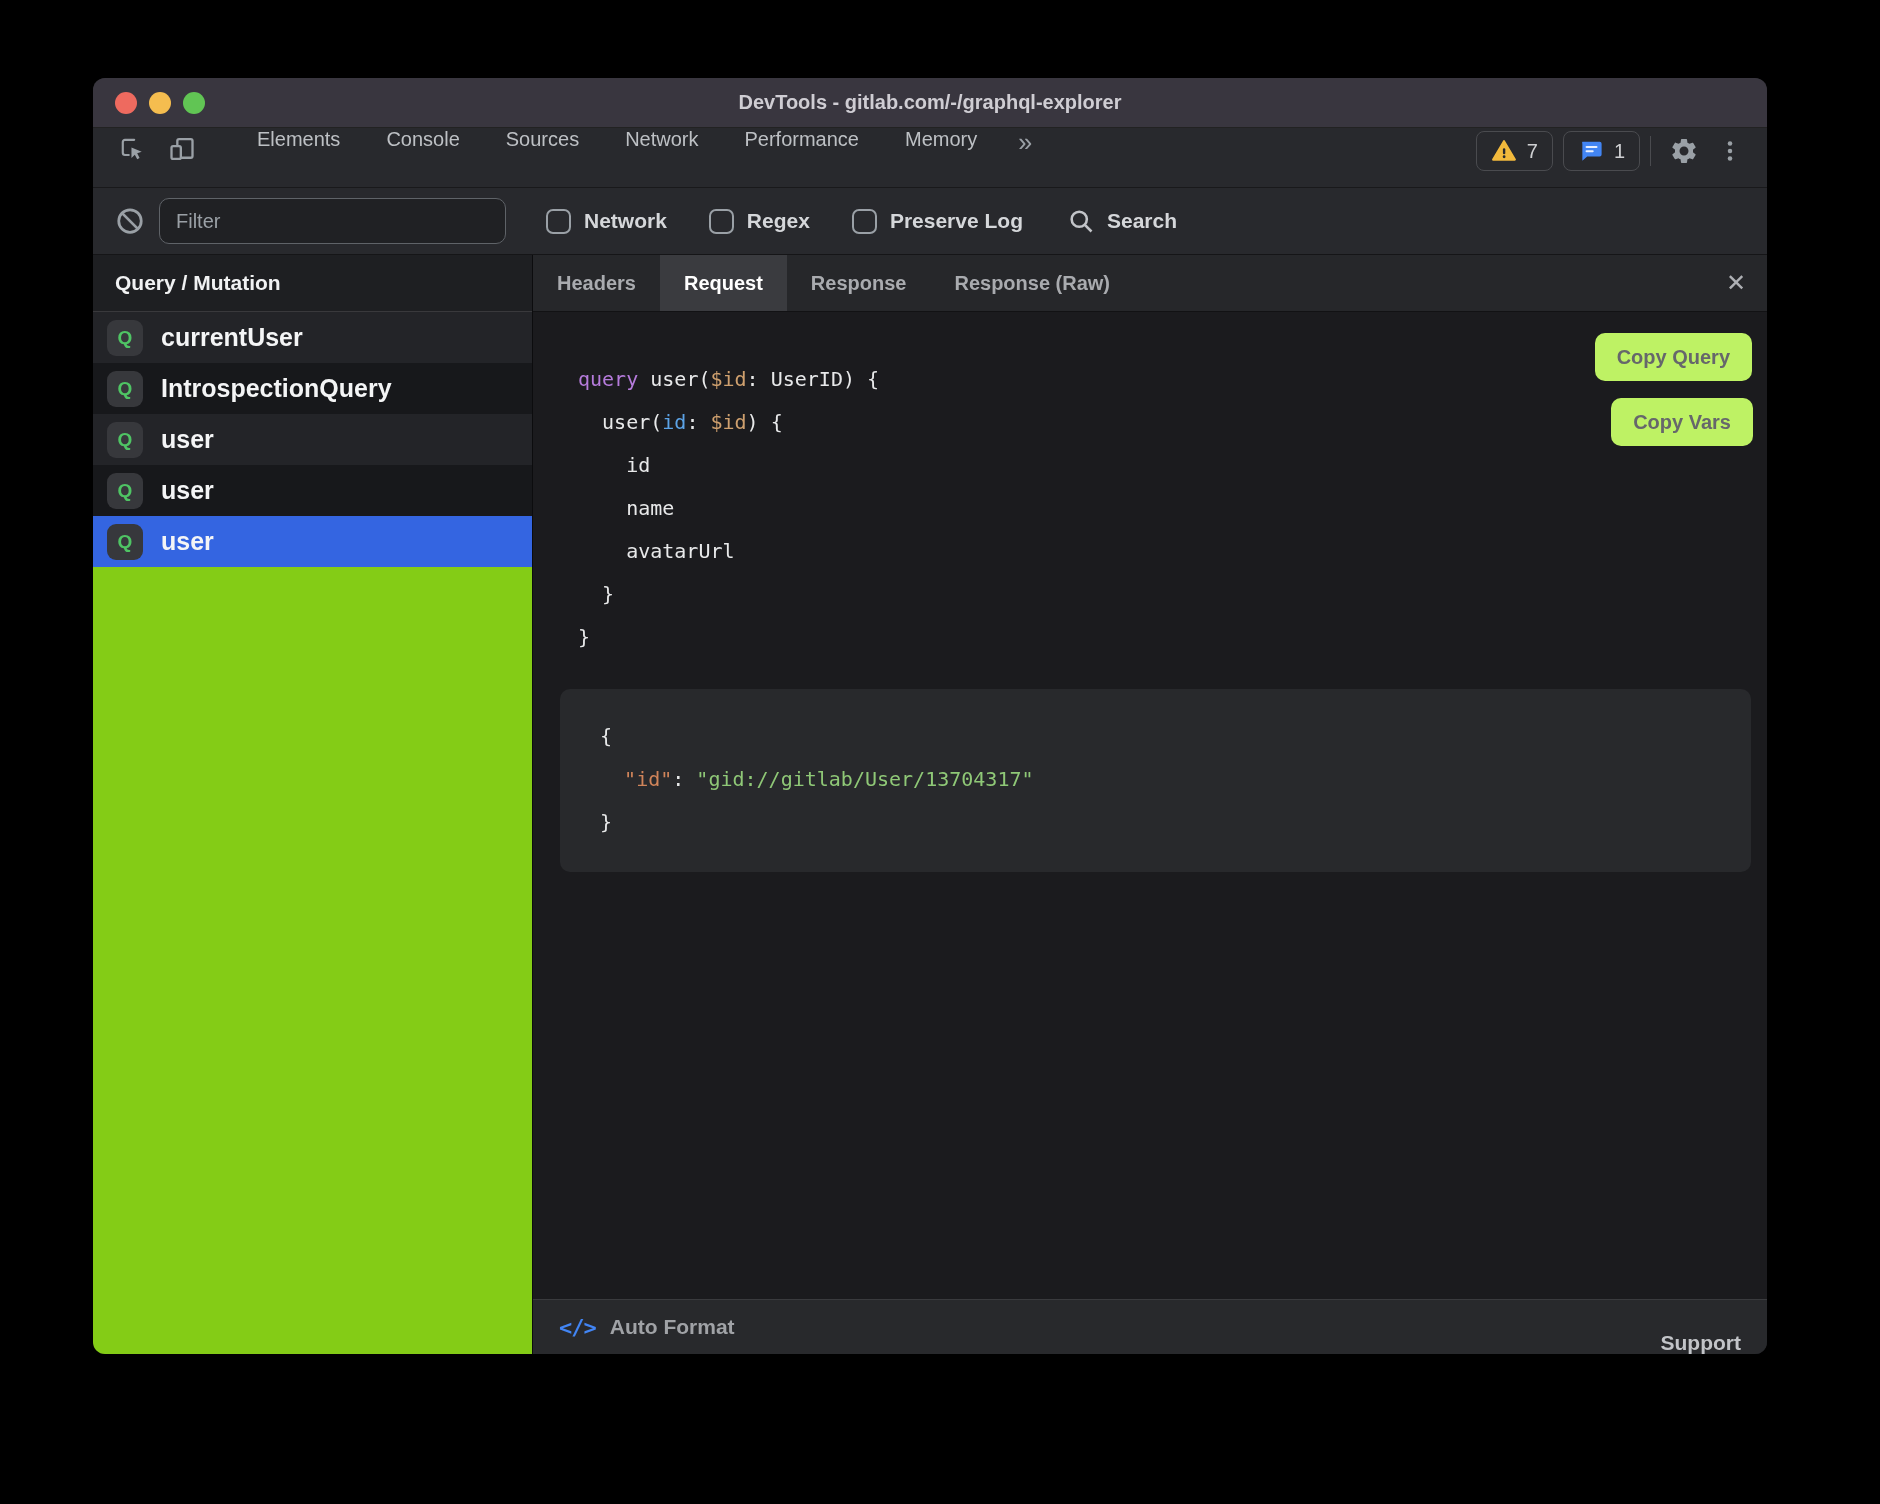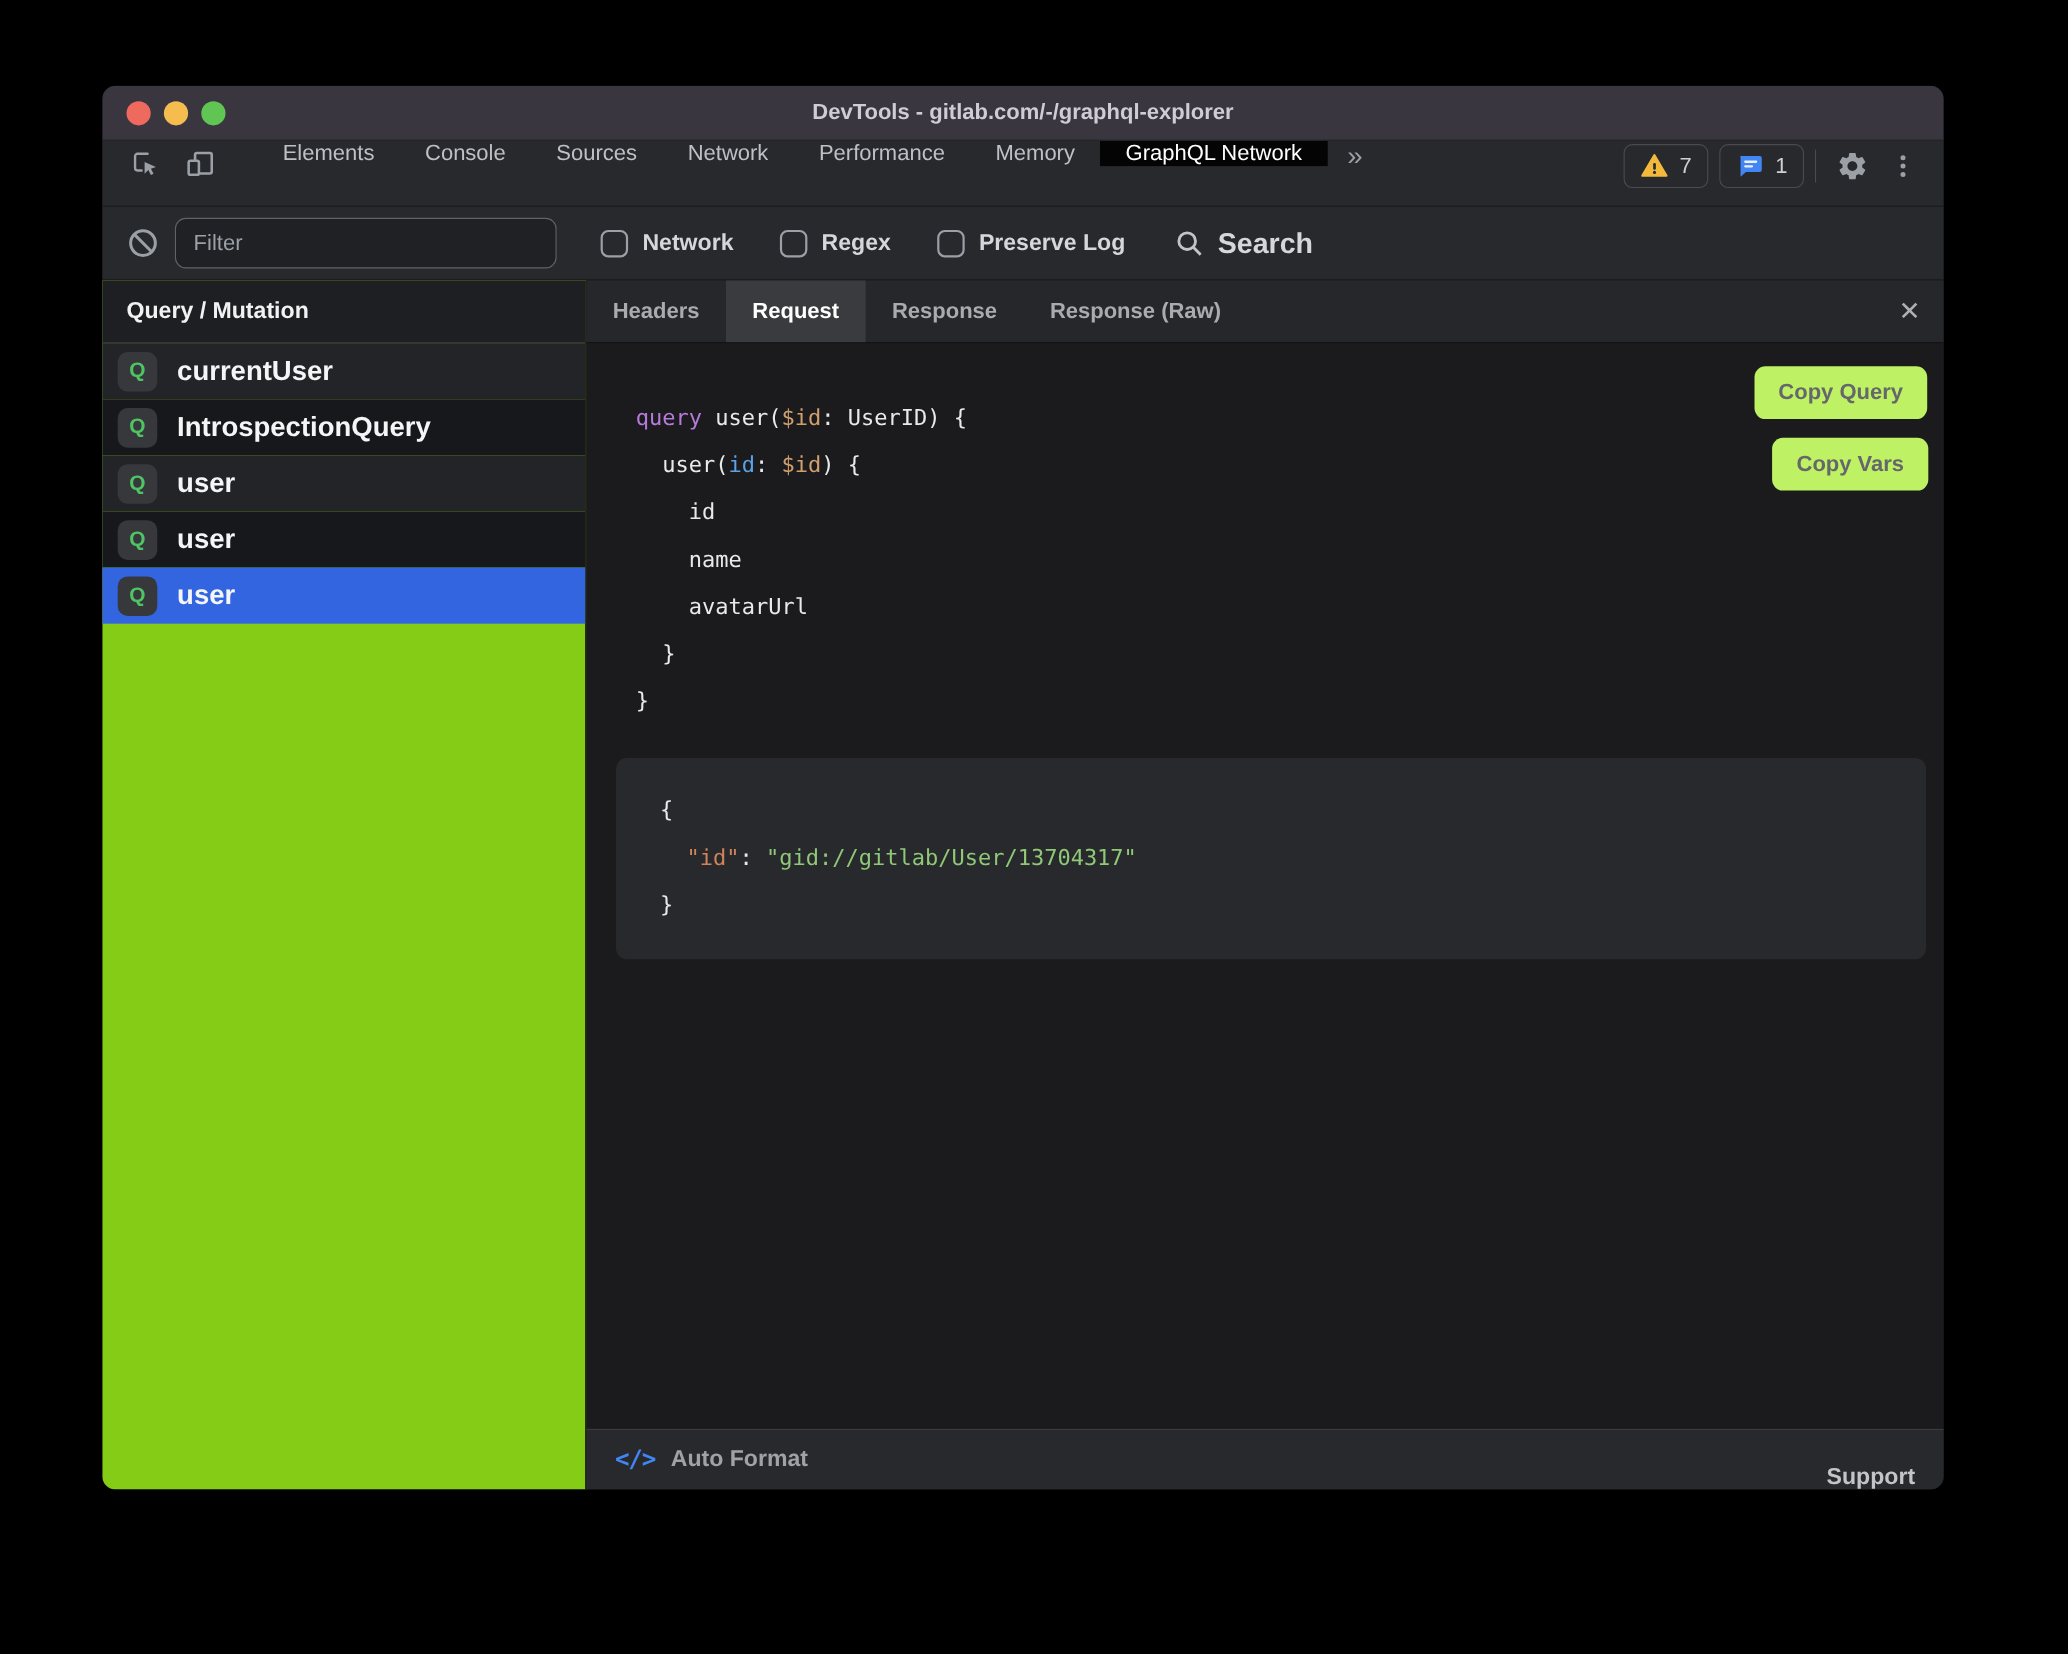--- a/index.html
+++ b/index.html
@@ -40,21 +40,21 @@
     border-bottom:1px solid #151517; padding-left:22px; }
   .block-icon { color:#9aa0a6; display:flex; align-items:center; margin-right:14px; }
   .filter-input { width:347px; height:46px; background:#202124; border:1.5px solid #5f6368; border-radius:10px;
     color:#e8eaed; font-size:20px; padding:0 16px; outline:none; font-family:"Liberation Sans",sans-serif; }
   .filter-input::placeholder { color:#9aa0a6; }
   .checks { display:flex; align-items:center; margin-left:40px; gap:42px; }
   .check { display:flex; align-items:center; gap:13px; cursor:default; }
   .cb-box { width:25px; height:25px; border:2px solid #9aa0a6; border-radius:7px; background:transparent; }
   .cb-label { color:#d5d7da; font-size:21px; font-weight:700; }
   .search-wrap { display:flex; align-items:center; gap:12px; margin-left:44px; }
-  .search-wrap .s-label { color:#d5d7da; font-size:26px; font-weight:700; }
+  .search-wrap .s-label { color:#d5d7da; font-size:21px; font-weight:700; }
   .search-wrap svg { color:#c2c4c8; }
 
   
   .content { flex:1; display:flex; min-height:0; }
   .sidebar { width:440px; flex:0 0 auto; background:#84cc16; border-right:1px solid #0c0c0e;
     display:flex; flex-direction:column; }
   .sidebar-header { height:57px; display:flex; align-items:center; padding-left:22px; color:#f1f2f3;
     font-size:21px; font-weight:700; border-bottom:1px solid #39393c; background:#1e1f22; flex:0 0 auto; }
   .srow { height:51px; display:flex; align-items:center; padding-left:14px; gap:18px; cursor:default; }
   .srow.alt { background:#232428; }
@@ -128,21 +128,20 @@
         </span>
         <span class="vdiv"></span>
       </div>
       <div class="tabs" id="toolbar-tabs">
           <div class="tab">Elements</div>
           <div class="tab">Console</div>
           <div class="tab">Sources</div>
           <div class="tab">Network</div>
           <div class="tab">Performance</div>
           <div class="tab">Memory</div>
-          <div class="tab active">GraphQL Network</div>
         </div>
       <span class="chevron">»</span>
       <div class="toolbar-right">
         <span class="count-badge">
           <span>
             <svg width="26" height="26" viewBox="0 0 24 24">
               <path d="M12 3 L22 20 H2 Z" fill="#f2b93c" stroke="#f2b93c" stroke-width="2" stroke-linejoin="round"></path>
               <rect x="11" y="9.5" width="2.2" height="5.5" rx="1" fill="#28292d"></rect>
               <circle cx="12.1" cy="17.3" r="1.3" fill="#28292d"></circle>
             </svg>

